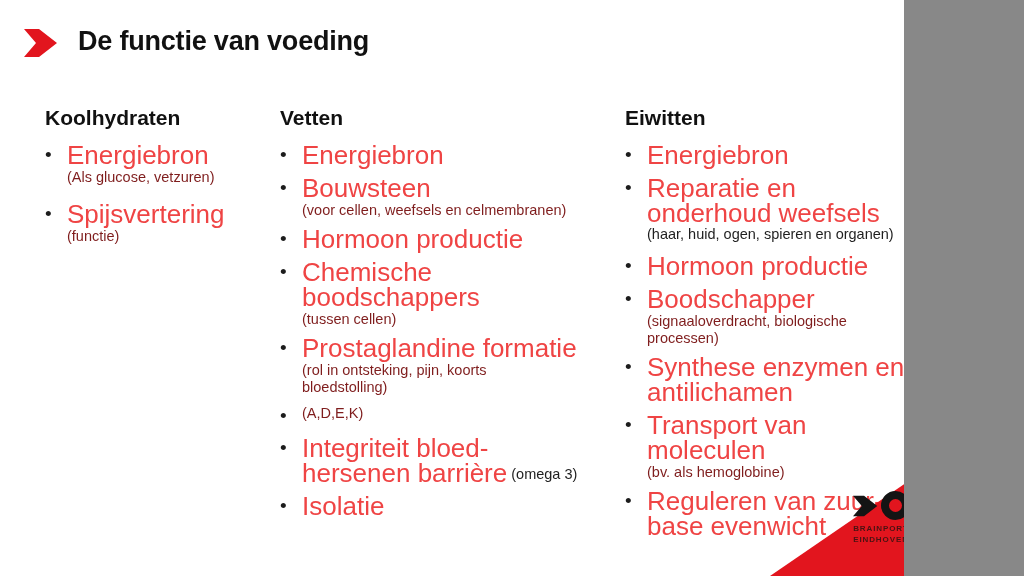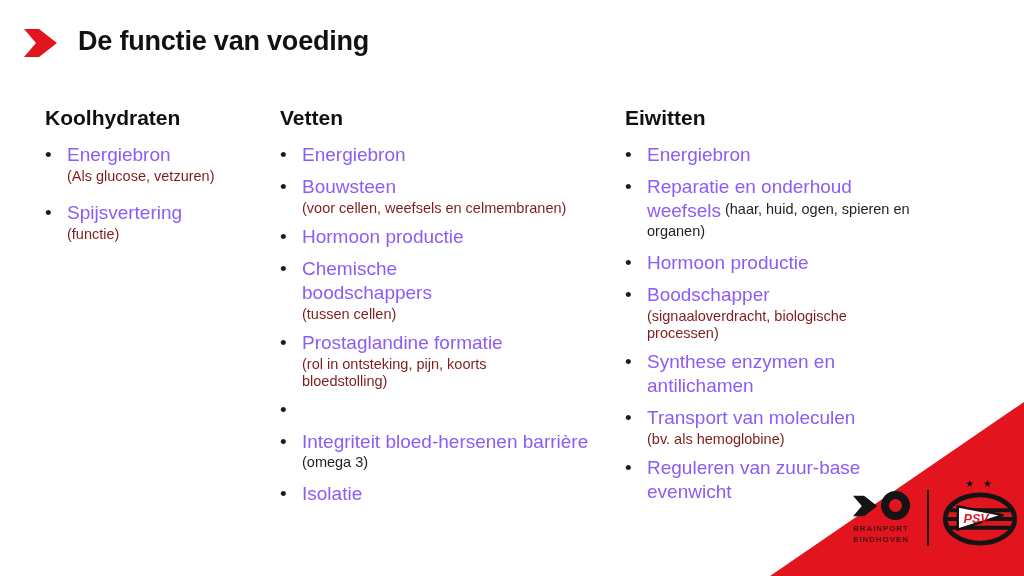--- a/index.html
+++ b/index.html
@@ -1,18 +1,18 @@
 <!DOCTYPE html>
 <html style="--red: #E2151E; --brainport-text: #4A1313;"><head>
 <meta charset="utf-8">
 <style>
   html,body{margin:0;padding:0;background:#888;}
   .slide{
     position:relative;
-    width:1024px;height:576px;
+    width:904px;height:576px;
     background:#fff;
     overflow:hidden;
     font-family:"Liberation Sans",sans-serif;
     color:#1c1c1c;
   }
   
   .title-row{position:absolute;left:22px;top:24px;display:flex;align-items:center;}
   .title-chevron{width:38px;height:30px;flex:0 0 auto;margin-top:4px;}
   .slide-title{
     margin:0 0 0 18px;
@@ -30,21 +30,21 @@
   }
   .bullets{list-style:none;margin:0;padding:0;}
   .bullet-item{display:flex;margin:0 0 8px 0;}
   .col-0 .bullet-item{margin-bottom:16px;}
   .dot{
     flex:0 0 22px;width:22px;
     font-size:19px;line-height:24px;color:#1c1c1c;
   }
   .item-body{flex:1 1 auto;}
   .item-main{
-    font-size:19px;line-height:24px;color:#8b5cf6;
+    font-size:26px;line-height:24px;color:#ef4444;
     white-space:pre-line;
   }
   .item-sub{
     font-size:14.5px;line-height:17px;color:#7f1d1d;
     white-space:pre-line;margin-top:1px;
   }
   .item-sub-inline{
     font-size:14.5px;line-height:17px;color:#1f1f1f;
     vertical-align:3px;
   }
@@ -120,21 +120,21 @@
             <div class="item-body"><span class="item-main">Chemische
 boodschappers</span><div class="item-sub">(tussen cellen)</div></div>
           </li>
           <li class="bullet-item">
             <span class="dot">•</span>
             <div class="item-body"><span class="item-main">Prostaglandine formatie</span><div class="item-sub">(rol in ontsteking, pijn, koorts
 bloedstolling)</div></div>
           </li>
           <li class="bullet-item">
             <span class="dot">•</span>
-            <div class="item-body"></div>
+            <div class="item-body"><div class="item-sub">(A,D,E,K)</div></div>
           </li>
           <li class="bullet-item">
             <span class="dot">•</span>
             <div class="item-body"><span class="item-main">Integriteit bloed-hersenen barrière</span><span class="item-sub-inline"> (omega 3)</span></div>
           </li>
           <li class="bullet-item">
             <span class="dot">•</span>
             <div class="item-body"><span class="item-main">Isolatie</span></div>
           </li>
         </ul>

